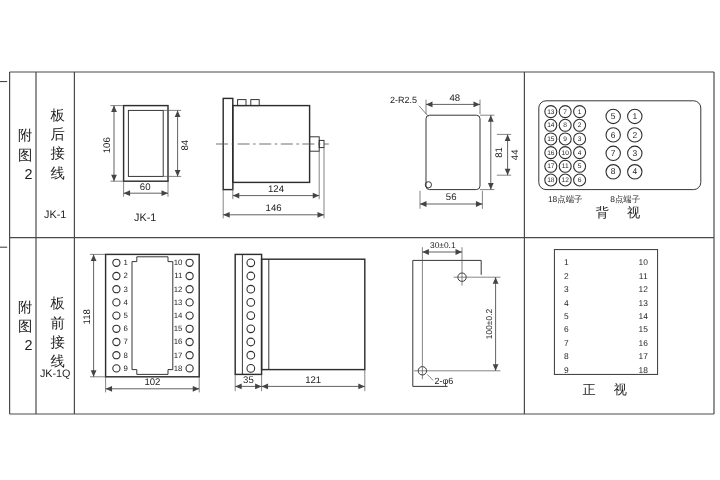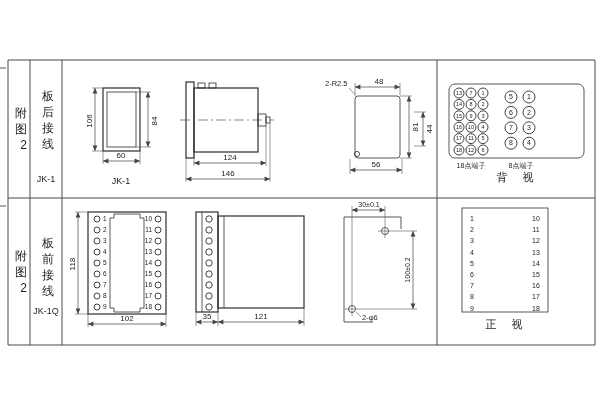--- a/index.html
+++ b/index.html
@@ -297,15 +297,15 @@
           <text x="536" y="310.6" class="n7">18</text>
         </g>
     <text class="cap12" x="505" y="328">正　视</text>
   </g>
 </svg>
 
 <div class="vlabel" style="left:11px;top:105px;width:16px">附图2</div>
 <div class="vlabel" style="left:38px;top:88px;width:16px">板后接线</div>
 <div class="hlabel" style="left:30px;top:174px;width:32px">JK-1</div>
 <div class="vlabel" style="left:11px;top:248px;width:16px">附图2</div>
-<div class="vlabel" style="left:38px;top:235px;width:16px">板前接线</div>
+<div class="vlabel" style="left:38px;top:245px;width:16px">板前接线</div>
 <div class="hlabel" style="left:28px;top:306px;width:36px">JK-1Q</div>
 </div>
 
 </body></html>

